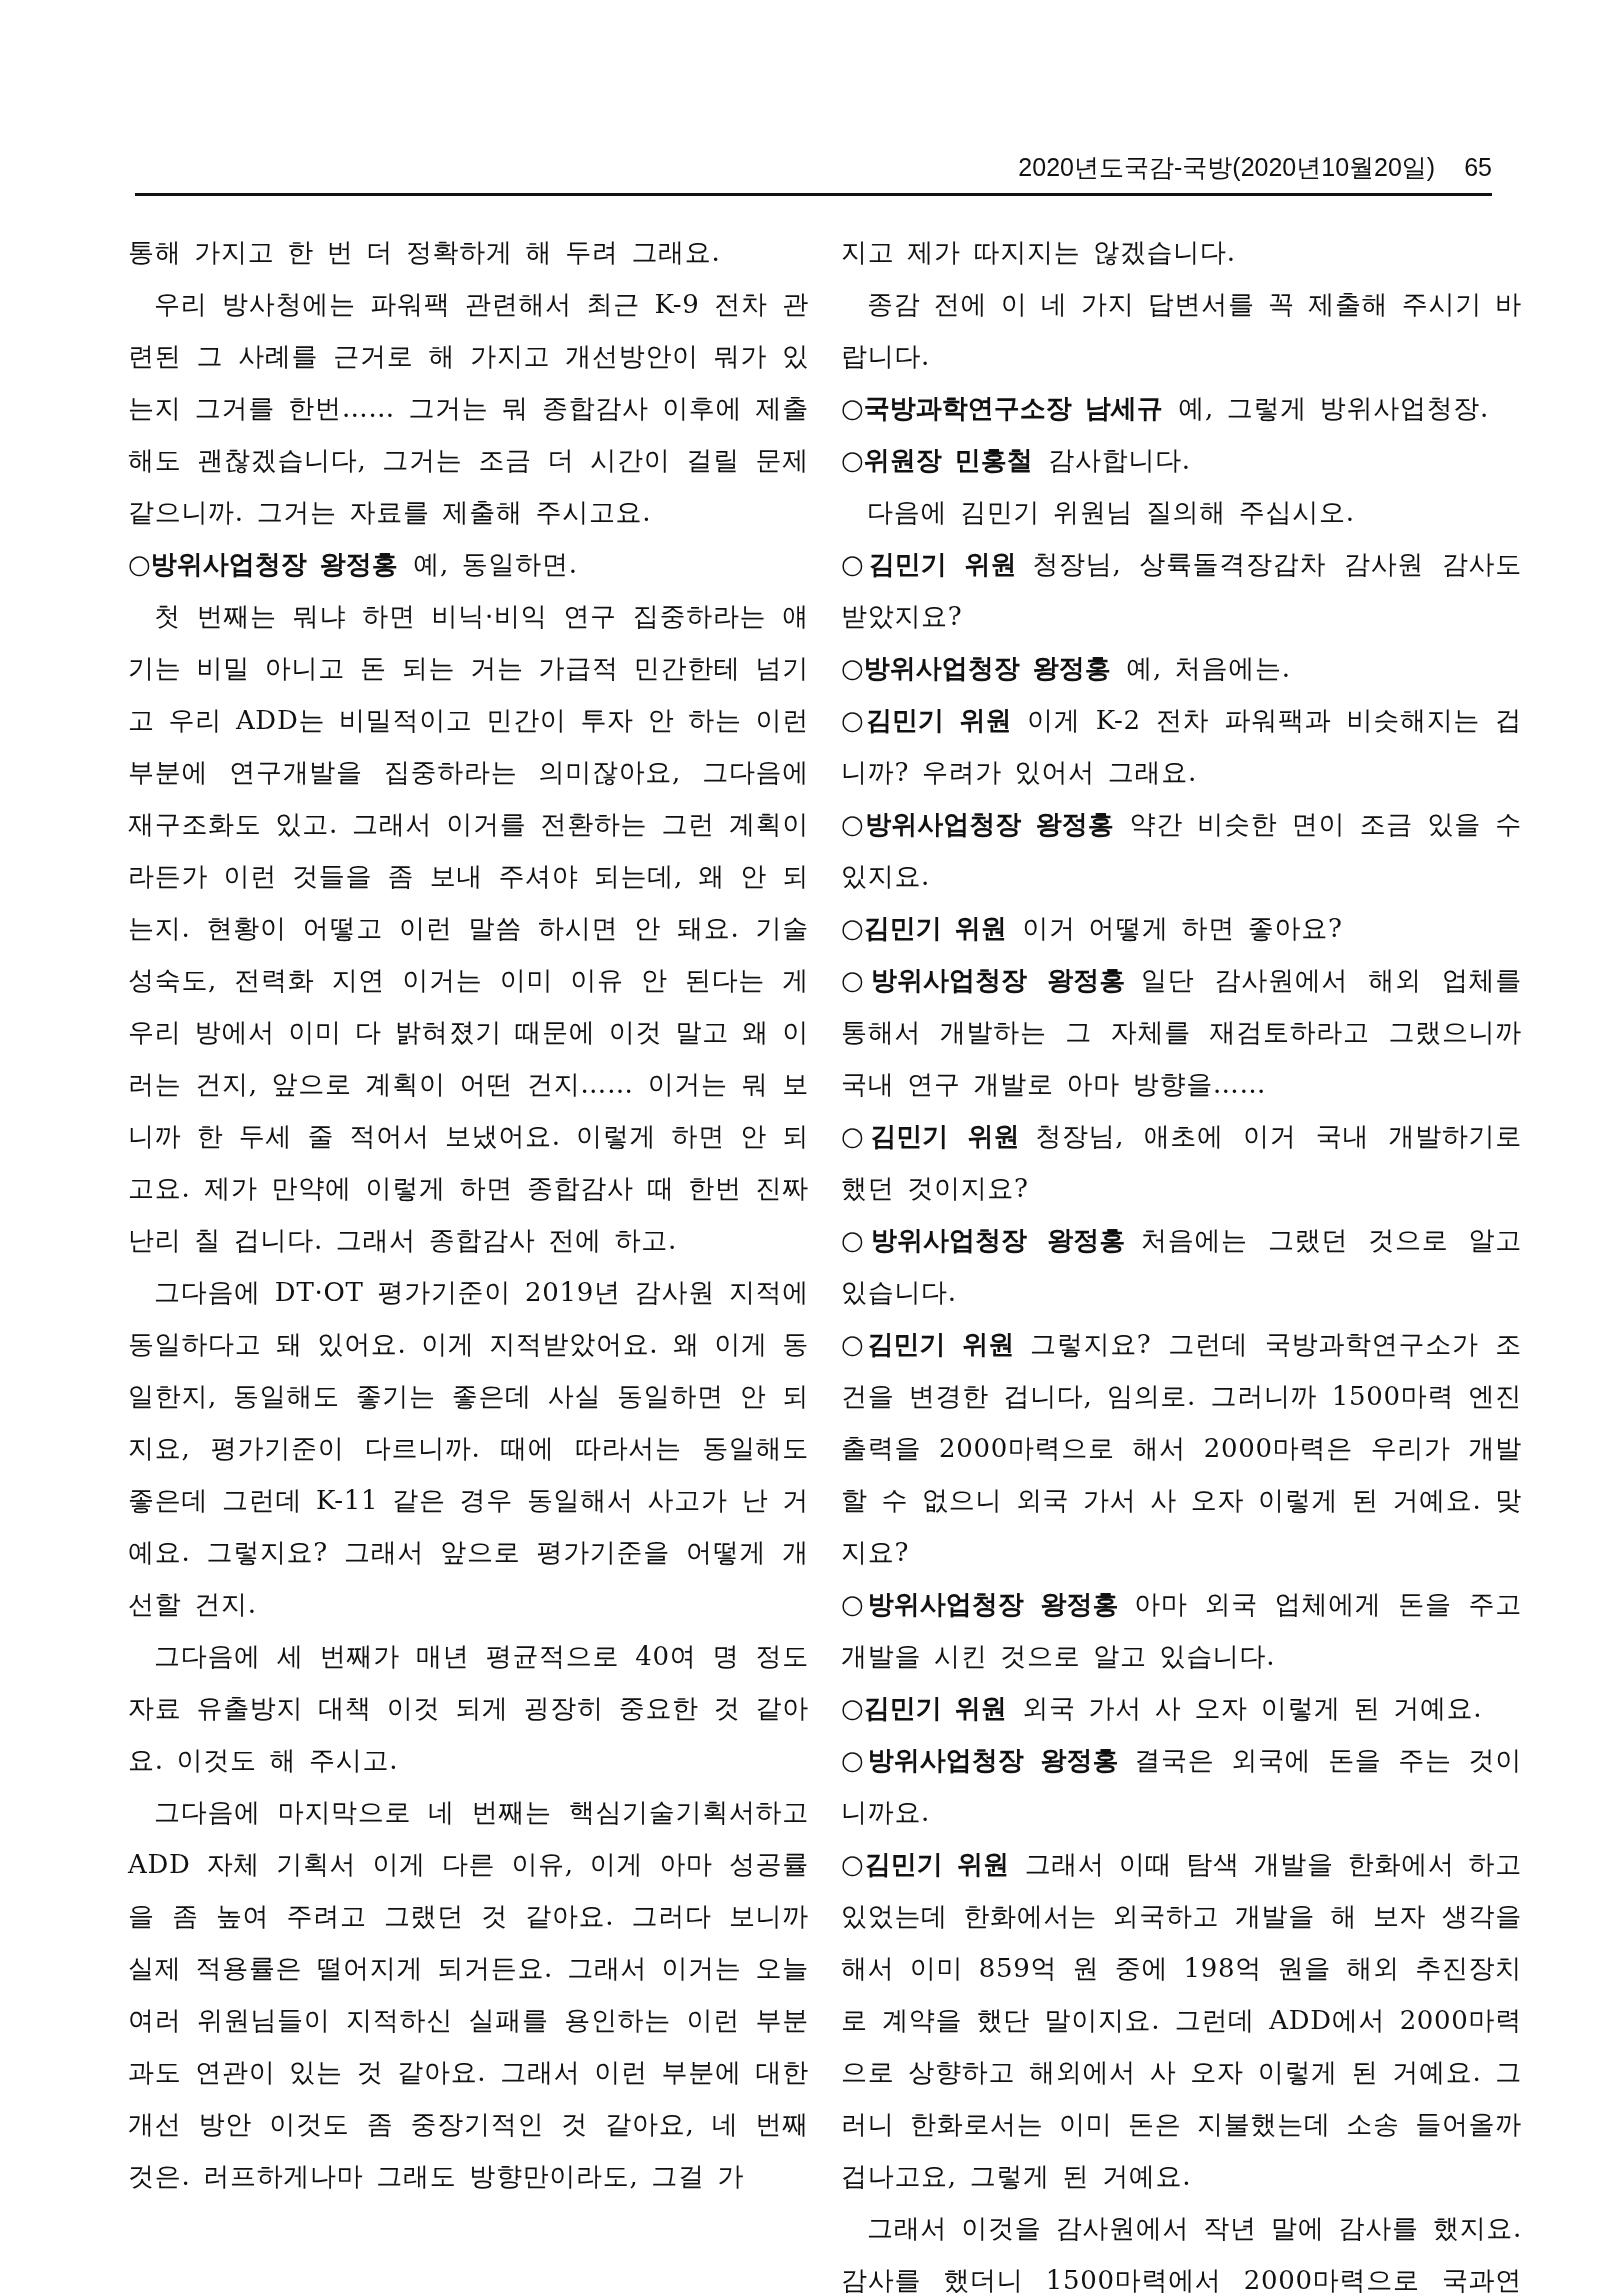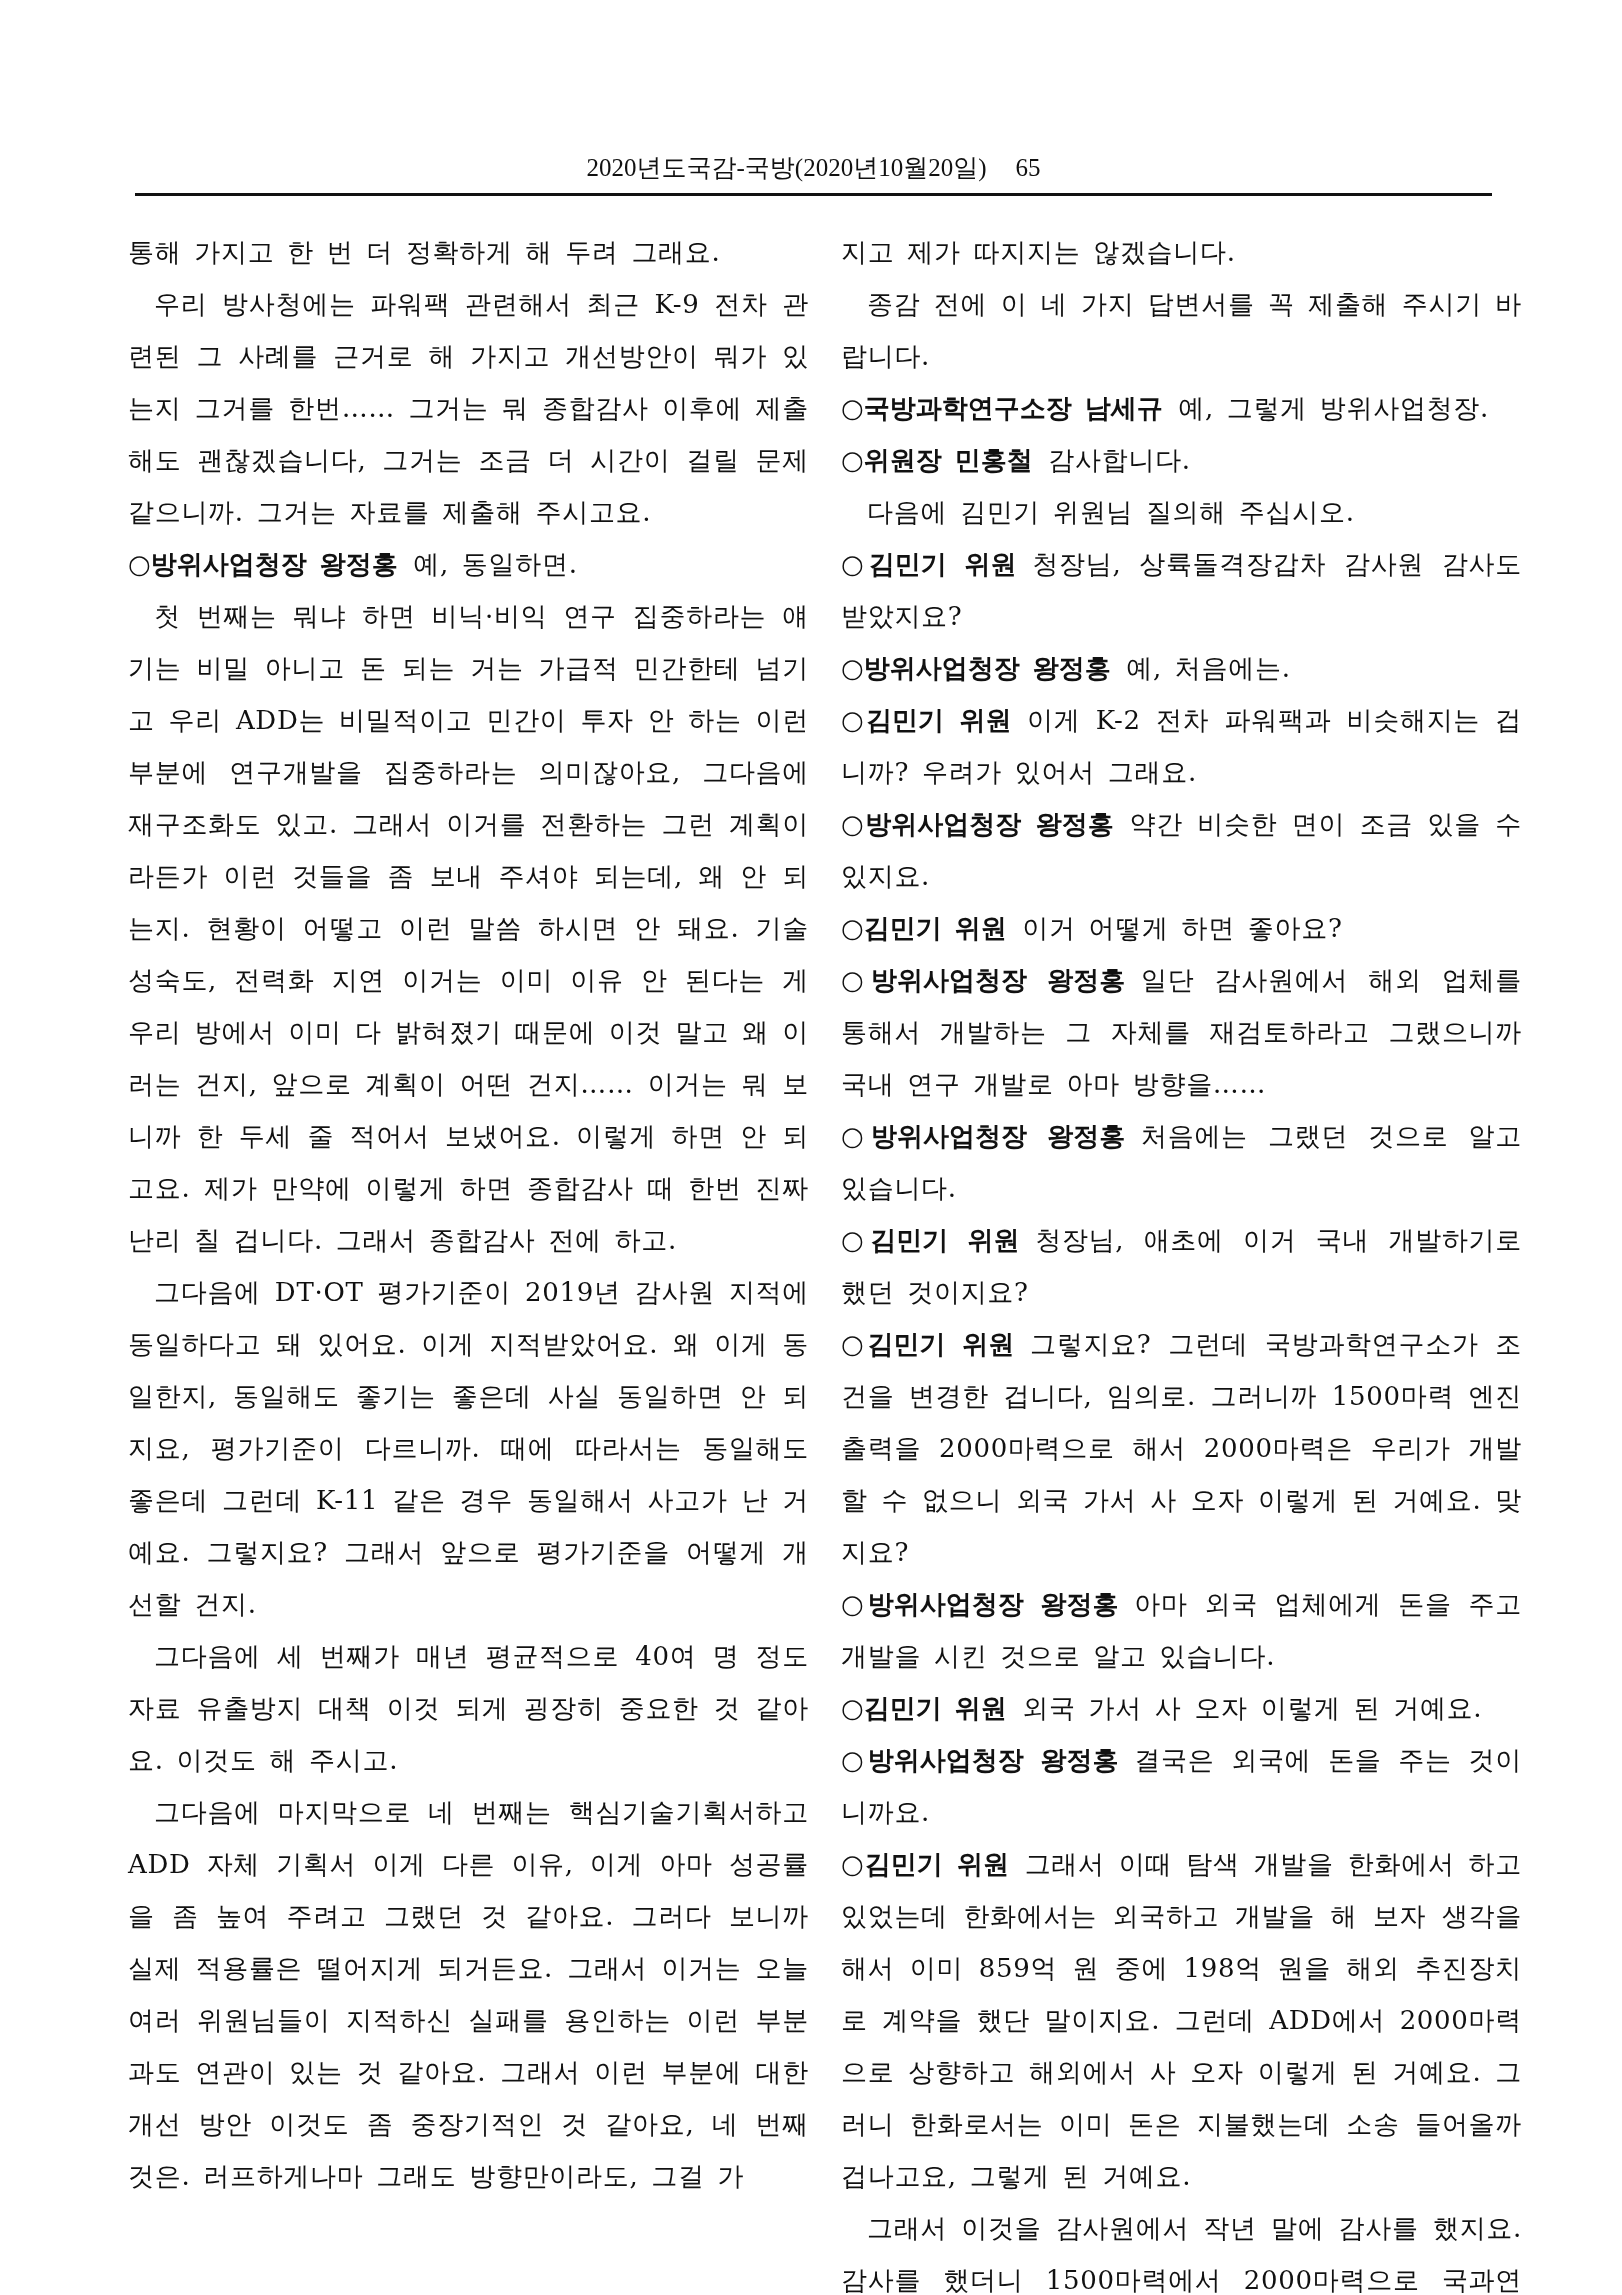--- a/index.html
+++ b/index.html
@@ -3,22 +3,22 @@
   <meta charset="utf-8">
   <style>
     html, body { margin: 0; padding: 0; background: #ffffff; }
     body {
       width: 1622px; height: 2295px; position: relative; overflow: hidden;
       font-family: "DejaVu Serif", "Liberation Serif", serif;
       color: #111111;
     }
     .header {
       position: absolute; left: 135px; top: 152px; width: 1357px;
-      text-align: center; font-size: 25px; line-height: 31px;
-      font-family: Liberation Serif, serif;
+      text-align: right; font-size: 25px; line-height: 31px;
+      font-family: Liberation Sans, sans-serif;
     }
     .header .pg { margin-left: 29px; }
     .rule {
       position: absolute; left: 135px; top: 193px; width: 1357px; height: 3.3px;
       background: #111111;
     }
     .col {
       position: absolute; top: 226px; width: 681px;
       font-size: 26px; line-height: 52px;
     }
@@ -56,22 +56,22 @@
   <p class="p indent"><span>종감 전에 이 네 가지 답변서를 꼭 제출해 주시기 바랍니다.</span></p>
   <p class="p"><span class="speaker"><span class="circle">○</span><span>국방과학연구소장 남세규</span></span><span>예, 그렇게 방위사업청장.</span></p>
   <p class="p"><span class="speaker"><span class="circle">○</span><span>위원장 민홍철</span></span><span>감사합니다.</span></p>
   <p class="p indent"><span>다음에 김민기 위원님 질의해 주십시오.</span></p>
   <p class="p"><span class="speaker"><span class="circle">○</span><span>김민기 위원</span></span><span>청장님, 상륙돌격장갑차 감사원 감사도 받았지요?</span></p>
   <p class="p"><span class="speaker"><span class="circle">○</span><span>방위사업청장 왕정홍</span></span><span>예, 처음에는.</span></p>
   <p class="p"><span class="speaker"><span class="circle">○</span><span>김민기 위원</span></span><span>이게 K-2 전차 파워팩과 비슷해지는 겁니까? 우려가 있어서 그래요.</span></p>
   <p class="p"><span class="speaker"><span class="circle">○</span><span>방위사업청장 왕정홍</span></span><span>약간 비슷한 면이 조금 있을 수 있지요.</span></p>
   <p class="p"><span class="speaker"><span class="circle">○</span><span>김민기 위원</span></span><span>이거 어떻게 하면 좋아요?</span></p>
   <p class="p"><span class="speaker"><span class="circle">○</span><span>방위사업청장 왕정홍</span></span><span>일단 감사원에서 해외 업체를 통해서 개발하는 그 자체를 재검토하라고 그랬으니까 국내 연구 개발로 아마 방향을……</span></p>
+  <p class="p"><span class="speaker"><span class="circle">○</span><span>김민기 위원</span></span><span>청장님, 애초에 이거 국내 개발하기로 했던 것이지요?</span></p>
   <p class="p"><span class="speaker"><span class="circle">○</span><span>방위사업청장 왕정홍</span></span><span>처음에는 그랬던 것으로 알고 있습니다.</span></p>
-  <p class="p"><span class="speaker"><span class="circle">○</span><span>김민기 위원</span></span><span>청장님, 애초에 이거 국내 개발하기로 했던 것이지요?</span></p>
   <p class="p"><span class="speaker"><span class="circle">○</span><span>김민기 위원</span></span><span>그렇지요? 그런데 국방과학연구소가 조건을 변경한 겁니다, 임의로. 그러니까 1500마력 엔진출력을 2000마력으로 해서 2000마력은 우리가 개발할 수 없으니 외국 가서 사 오자 이렇게 된 거예요. 맞지요?</span></p>
   <p class="p"><span class="speaker"><span class="circle">○</span><span>방위사업청장 왕정홍</span></span><span>아마 외국 업체에게 돈을 주고 개발을 시킨 것으로 알고 있습니다.</span></p>
   <p class="p"><span class="speaker"><span class="circle">○</span><span>김민기 위원</span></span><span>외국 가서 사 오자 이렇게 된 거예요.</span></p>
   <p class="p"><span class="speaker"><span class="circle">○</span><span>방위사업청장 왕정홍</span></span><span>결국은 외국에 돈을 주는 것이니까요.</span></p>
   <p class="p"><span class="speaker"><span class="circle">○</span><span>김민기 위원</span></span><span>그래서 이때 탐색 개발을 한화에서 하고 있었는데 한화에서는 외국하고 개발을 해 보자 생각을 해서 이미 859억 원 중에 198억 원을 해외 추진장치로 계약을 했단 말이지요. 그런데 ADD에서 2000마력으로 상향하고 해외에서 사 오자 이렇게 된 거예요. 그러니 한화로서는 이미 돈은 지불했는데 소송 들어올까 겁나고요, 그렇게 된 거예요.</span></p>
   <p class="p indent"><span>그래서 이것을 감사원에서 작년 말에 감사를 했지요. 감사를 했더니 1500마력에서 2000마력으로 국과연(ADD)에서 부당하게 산정한 아무개를 징계하라 이렇게 나왔는데, 국방과학연구소장님</span></p>
 </div>
 
 
 </body></html>

